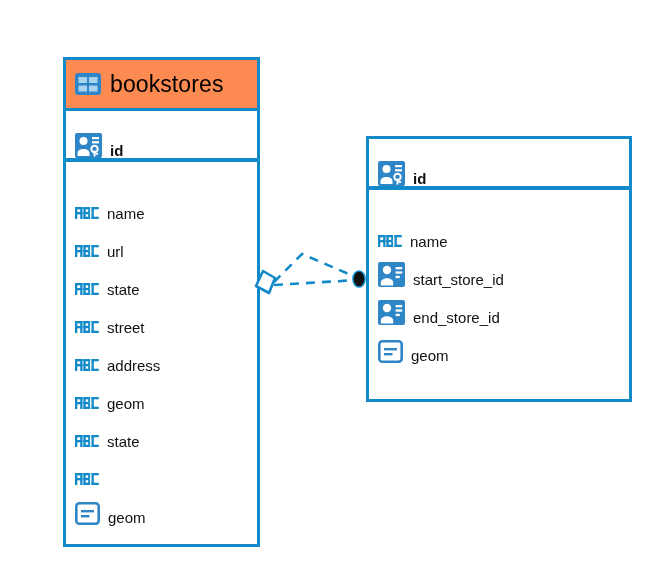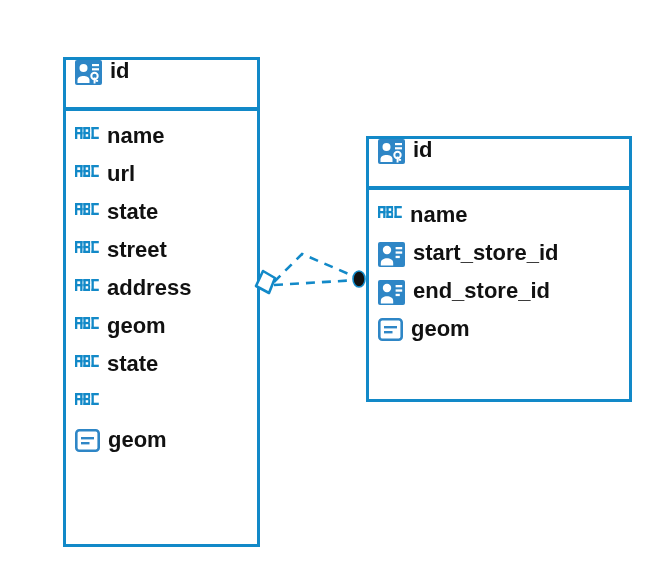--- a/index.html
+++ b/index.html
@@ -61,35 +61,35 @@
   }
 
   
   .pk-section {
     border-bottom: 4px solid #1289C8;
   }
 
   .field-row {
     box-sizing: border-box;
     display: flex;
-    align-items: flex-start;
+    align-items: flex-end;
     gap: 8px;
     padding-left: 9px;
     height: 38px;
-    font-size: 22px;
+    font-size: 15px;
     color: #111111;
     white-space: nowrap;
   }
   .field-row.pk {
     height: 47px;
     font-weight: bold;
   }
   .field-label { line-height: 1; }
 
-  .field-list { padding-top: 14px; padding-bottom: 3px; font-weight: bold; }
+  .field-list { padding-top: 21px; padding-bottom: 3px; }
 
   
   .icon {
     flex: 0 0 auto;
     display: inline-block;
     line-height: 0;
   }
   .icon svg { display: block; }
 
   
@@ -108,20 +108,32 @@
     pointer-events: none;
   }
 </style>
 </head>
 <body>
 
 <div class="canvas">
 
   <div class="entity" id="entity-bookstores">
 
+    <div class="entity-header accent-orange">
+      <span class="icon">
+        <svg width="26" height="22" viewBox="0 0 26 22">
+          <rect x="0" y="0" width="26" height="22" rx="3" fill="#2E86C6"></rect>
+          <rect x="3.5" y="4" width="8.5" height="6" fill="#A8D4EE"></rect>
+          <rect x="14" y="4" width="8.5" height="6" fill="#A8D4EE"></rect>
+          <rect x="3.5" y="12.5" width="8.5" height="6" fill="#A8D4EE"></rect>
+          <rect x="14" y="12.5" width="8.5" height="6" fill="#A8D4EE"></rect>
+        </svg>
+      </span>
+      <span class="entity-title">bookstores</span>
+    </div>
 
     <div class="pk-section">
       <div class="field-row pk">
         <span class="icon">
           <svg width="27" height="25" viewBox="0 0 27 25">
             <rect x="0" y="0" width="27" height="25" rx="2" fill="#2E86C6"></rect>
             <circle cx="8.5" cy="8" r="4" fill="#ffffff"></circle>
             <path d="M2.5 20 C2.5 14.5 14.5 14.5 14.5 20 L14.5 23 L2.5 23 Z" fill="#ffffff"></path>
             <rect x="17" y="4" width="7" height="2.2" fill="#ffffff"></rect>
             <rect x="17" y="8.2" width="7" height="2.2" fill="#ffffff"></rect>

